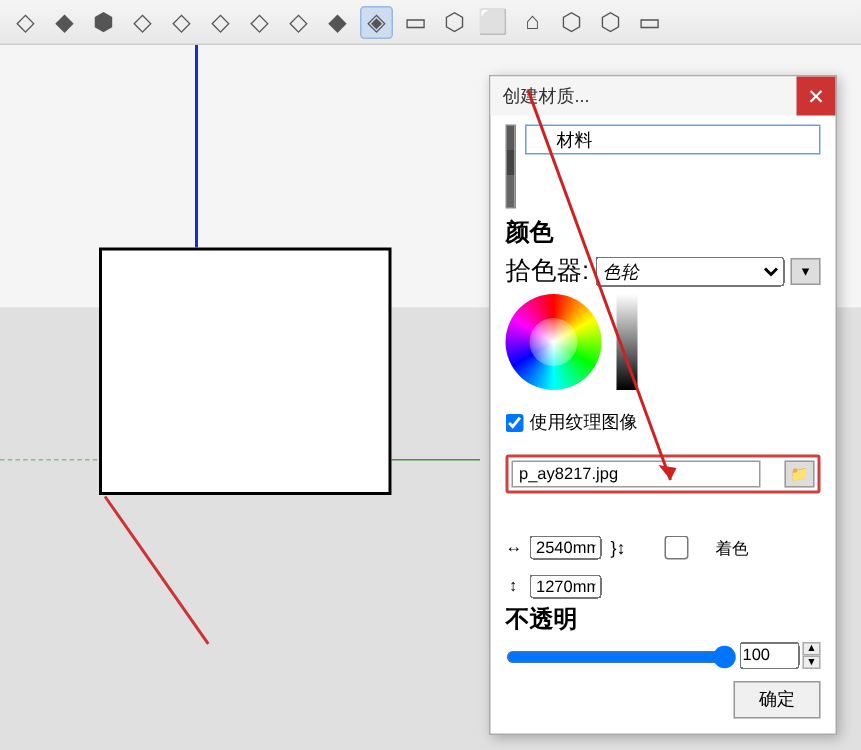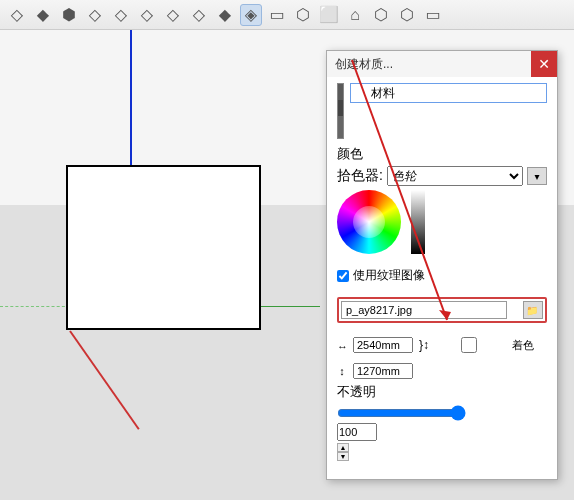--- a/index.html
+++ b/index.html
@@ -22,44 +22,44 @@
 .dialog { position: absolute; top: 50px; right: 16px; width: 232px; background: #fff; border: 1px solid #aaa; box-shadow: 2px 2px 8px rgba(0,0,0,0.25); }
 .dlg-title { background: #f5f5f5; height: 26px; display: flex; align-items: center; justify-content: space-between; padding-left: 8px; }
 .dlg-title span { font-size: 12px; color: #333; }
 .dlg-close { width: 26px; height: 26px; background: #cc3333; color: #fff; display: flex; align-items: center; justify-content: center; cursor: pointer; font-size: 14px; }
 
 .dlg-body { padding: 6px 10px 10px; }
 .preview-row { display: flex; gap: 6px; align-items: flex-start; margin-bottom: 6px; }
 .preview { width: 56px; height: 56px; background: linear-gradient(#5a5a5a 0%, #5a5a5a 30%, #444 30%, #444 60%, #666 60%, #666 100%); border: 1px solid #888; }
 .name-input { flex: 1; height: 20px; border: 1px solid #6a9eea; padding: 0 20px; font-size: 12px; }
 
-.section-lbl { font-weight: normal; font-size: 13px; margin: 4px 0 3px; }
+.section-lbl { font-weight: bold; font-size: 16px; margin: 4px 0 3px; }
 .picker-row { display: flex; gap: 4px; align-items: center; margin-bottom: 4px; }
-.picker-row label { font-size: 14px; }
+.picker-row label { font-size: 17px; }
 .picker-row select { flex: 1; height: 20px; font-size: 12px; font-style: italic; }
 
 .color-row { display: flex; gap: 10px; align-items: center; margin-bottom: 6px; }
 .hue-wheel { width: 64px; height: 64px; border-radius: 50%; background: conic-gradient(red, yellow, lime, cyan, blue, magenta, red); position: relative; }
 .hue-wheel::after { content: ""; position: absolute; inset: 16px; border-radius: 50%; background: radial-gradient(#fff, rgba(255,255,255,0)); }
 .val-bar { width: 14px; height: 64px; background: linear-gradient(#fff, #000); }
 
 .tex-row { display: flex; align-items: center; gap: 4px; margin: 13px 0; }
 .tex-row input[type=checkbox] { width: 12px; height: 12px; }
 
-.file-row { display: flex; gap: 16px; border: 2px solid #d04040; padding: 2px; margin: 2px 0 6px; border-radius: 2px; }
+.file-row { display: flex; gap: 16px; border: 2px solid #d04040; padding: 2px; margin: 2px 0 20px; border-radius: 2px; }
 .file-row input { flex: 1; height: 18px; font-size: 11px; padding: 0 4px; border: 1px solid #999; }
 .file-btn { width: 20px; height: 18px; background: #ddd; border: 1px solid #999; font-size: 10px; display: flex; align-items: center; justify-content: center; }
 
 .dim-row { display: flex; align-items: center; gap: 6px; font-size: 11px; margin: 2px 0; }
 .dim-row .arrow { width: 10px; text-align: center; }
-.dim-row input { width: 60px; height: 16px; font-size: 11px; padding: 0 2px; }
+.dim-row input { width: 48px; height: 16px; font-size: 11px; padding: 0 2px; }
 .dim-row .link { width: 14px; font-size: 12px; }
-.dim-row .cb { display: flex; gap: 13px; align-items: center; }
+.dim-row .cb { display: flex; gap: 2px; align-items: center; }
 
-.op-row { display: flex; gap: 2px; align-items: flex-start; margin: 4px 0 8px; flex-direction: column; }
+.op-row { display: flex; gap: 2px; align-items: flex-end; margin: 4px 0 8px; }
 .op-row input[type=range] { flex: 1; }
 .op-row input[type=number] { width: 40px; height: 18px; font-size: 11px; }
 .op-row .spin { width: 12px; display: flex; flex-direction: column; }
 .op-row .spin div { height: 9px; font-size: 7px; text-align: center; background: #eee; border: 1px solid #aaa; line-height: 7px; }
 
 .btn-row { display: flex; gap: 10px; justify-content: flex-end; }
 .btn-row button { padding: 3px 16px; font-size: 12px; border: 1px solid #999; background: #f0f0f0; cursor: pointer; }
 
 .annot-arrow { position: absolute; top: 55px; left: 447px; width: 2px; height: 265px; pointer-events: none; }
 .annot-arrow svg { position: absolute; top: 0; left: -100px; }
@@ -147,20 +147,21 @@
     <div class="op-row">
       <input type="range" min="0" max="100" value="100" style="">
       <input type="number" value="100" style="">
       <div class="spin">
           <div>▲</div>
           <div>▼</div>
         </div>
     </div>
 
     <div class="btn-row">
+      <button>确定</button>
     </div>
   </div>
 </div>
 
 <div class="annot-arrow">
   <svg width="130" height="280">
       <line x1="5" y1="5" x2="100" y2="265" stroke="#d02020" stroke-width="2"></line>
       <polygon points="100,265 92,255 104,257" fill="#d02020"></polygon>
     </svg>
 </div>

